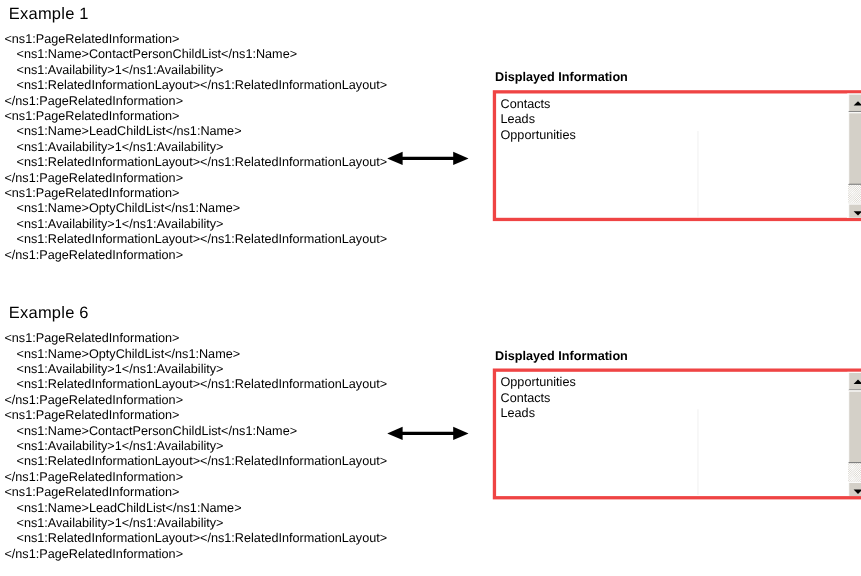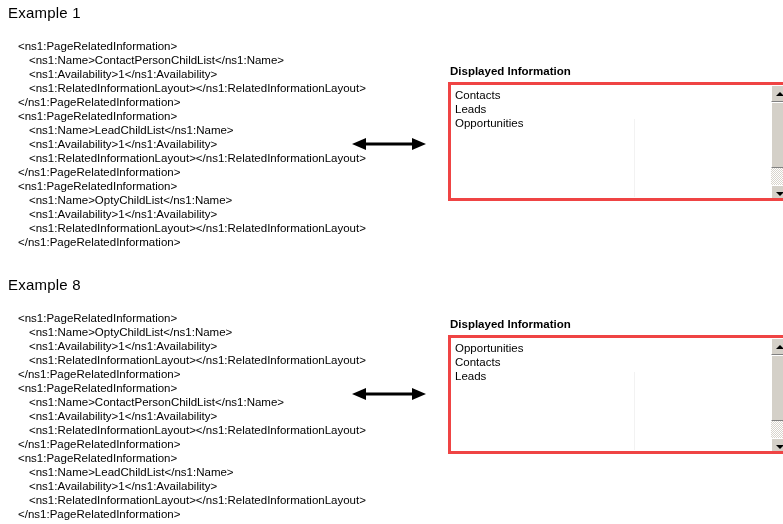--- a/index.html
+++ b/index.html
@@ -30,27 +30,26 @@
     top: 4px;
     font-size: 15px;
     font-weight: normal;
     letter-spacing: 0.2px;
     color: #000;
     white-space: nowrap;
   }
 
   .xml-block {
     position: absolute;
-    left: 18px;
+    left: 4px;
     top: 29px;
     font-size: 11.5px;
     line-height: 14px;
     color: #000;
     white-space: pre;
-    margin-top: 10px;
   }
   .xml-line {
     white-space: pre;
     height: 14px;
     font-size: 11.5px;
     line-height: 14px;
   }
   .indent-1 { padding-left: 0px; }
   .indent-2 { padding-left: 11px; }
 
@@ -217,21 +216,21 @@
           <span class="sb-arrow down"></span>
         </div>
       </div>
     </div>
   </div>
 
 </div>
 
 <div class="section" id="section-2">
 
-  <div class="section-heading">Example 8</div>
+  <div class="section-heading">Example 6</div>
 
   <div class="xml-block" id="xml-block-2"><div class="xml-line indent-1">&lt;ns1:PageRelatedInformation&gt;</div><div class="xml-line indent-2">&lt;ns1:Name&gt;OptyChildList&lt;/ns1:Name&gt;</div><div class="xml-line indent-2">&lt;ns1:Availability&gt;1&lt;/ns1:Availability&gt;</div><div class="xml-line indent-2">&lt;ns1:RelatedInformationLayout&gt;&lt;/ns1:RelatedInformationLayout&gt;</div><div class="xml-line indent-1">&lt;/ns1:PageRelatedInformation&gt;</div><div class="xml-line indent-1">&lt;ns1:PageRelatedInformation&gt;</div><div class="xml-line indent-2">&lt;ns1:Name&gt;ContactPersonChildList&lt;/ns1:Name&gt;</div><div class="xml-line indent-2">&lt;ns1:Availability&gt;1&lt;/ns1:Availability&gt;</div><div class="xml-line indent-2">&lt;ns1:RelatedInformationLayout&gt;&lt;/ns1:RelatedInformationLayout&gt;</div><div class="xml-line indent-1">&lt;/ns1:PageRelatedInformation&gt;</div><div class="xml-line indent-1">&lt;ns1:PageRelatedInformation&gt;</div><div class="xml-line indent-2">&lt;ns1:Name&gt;LeadChildList&lt;/ns1:Name&gt;</div><div class="xml-line indent-2">&lt;ns1:Availability&gt;1&lt;/ns1:Availability&gt;</div><div class="xml-line indent-2">&lt;ns1:RelatedInformationLayout&gt;&lt;/ns1:RelatedInformationLayout&gt;</div><div class="xml-line indent-1">&lt;/ns1:PageRelatedInformation&gt;</div></div>
 
 </div>
 
 <div class="arrow" id="arrow-2">
   <svg width="74" height="16" viewBox="0 0 74 16" xmlns="http://www.w3.org/2000/svg">
     <line x1="10" y1="8" x2="64" y2="8" stroke="#000" stroke-width="3"></line>
     <polygon points="0,8 14,2 14,14" fill="#000"></polygon>
     <polygon points="74,8 60,2 60,14" fill="#000"></polygon>

